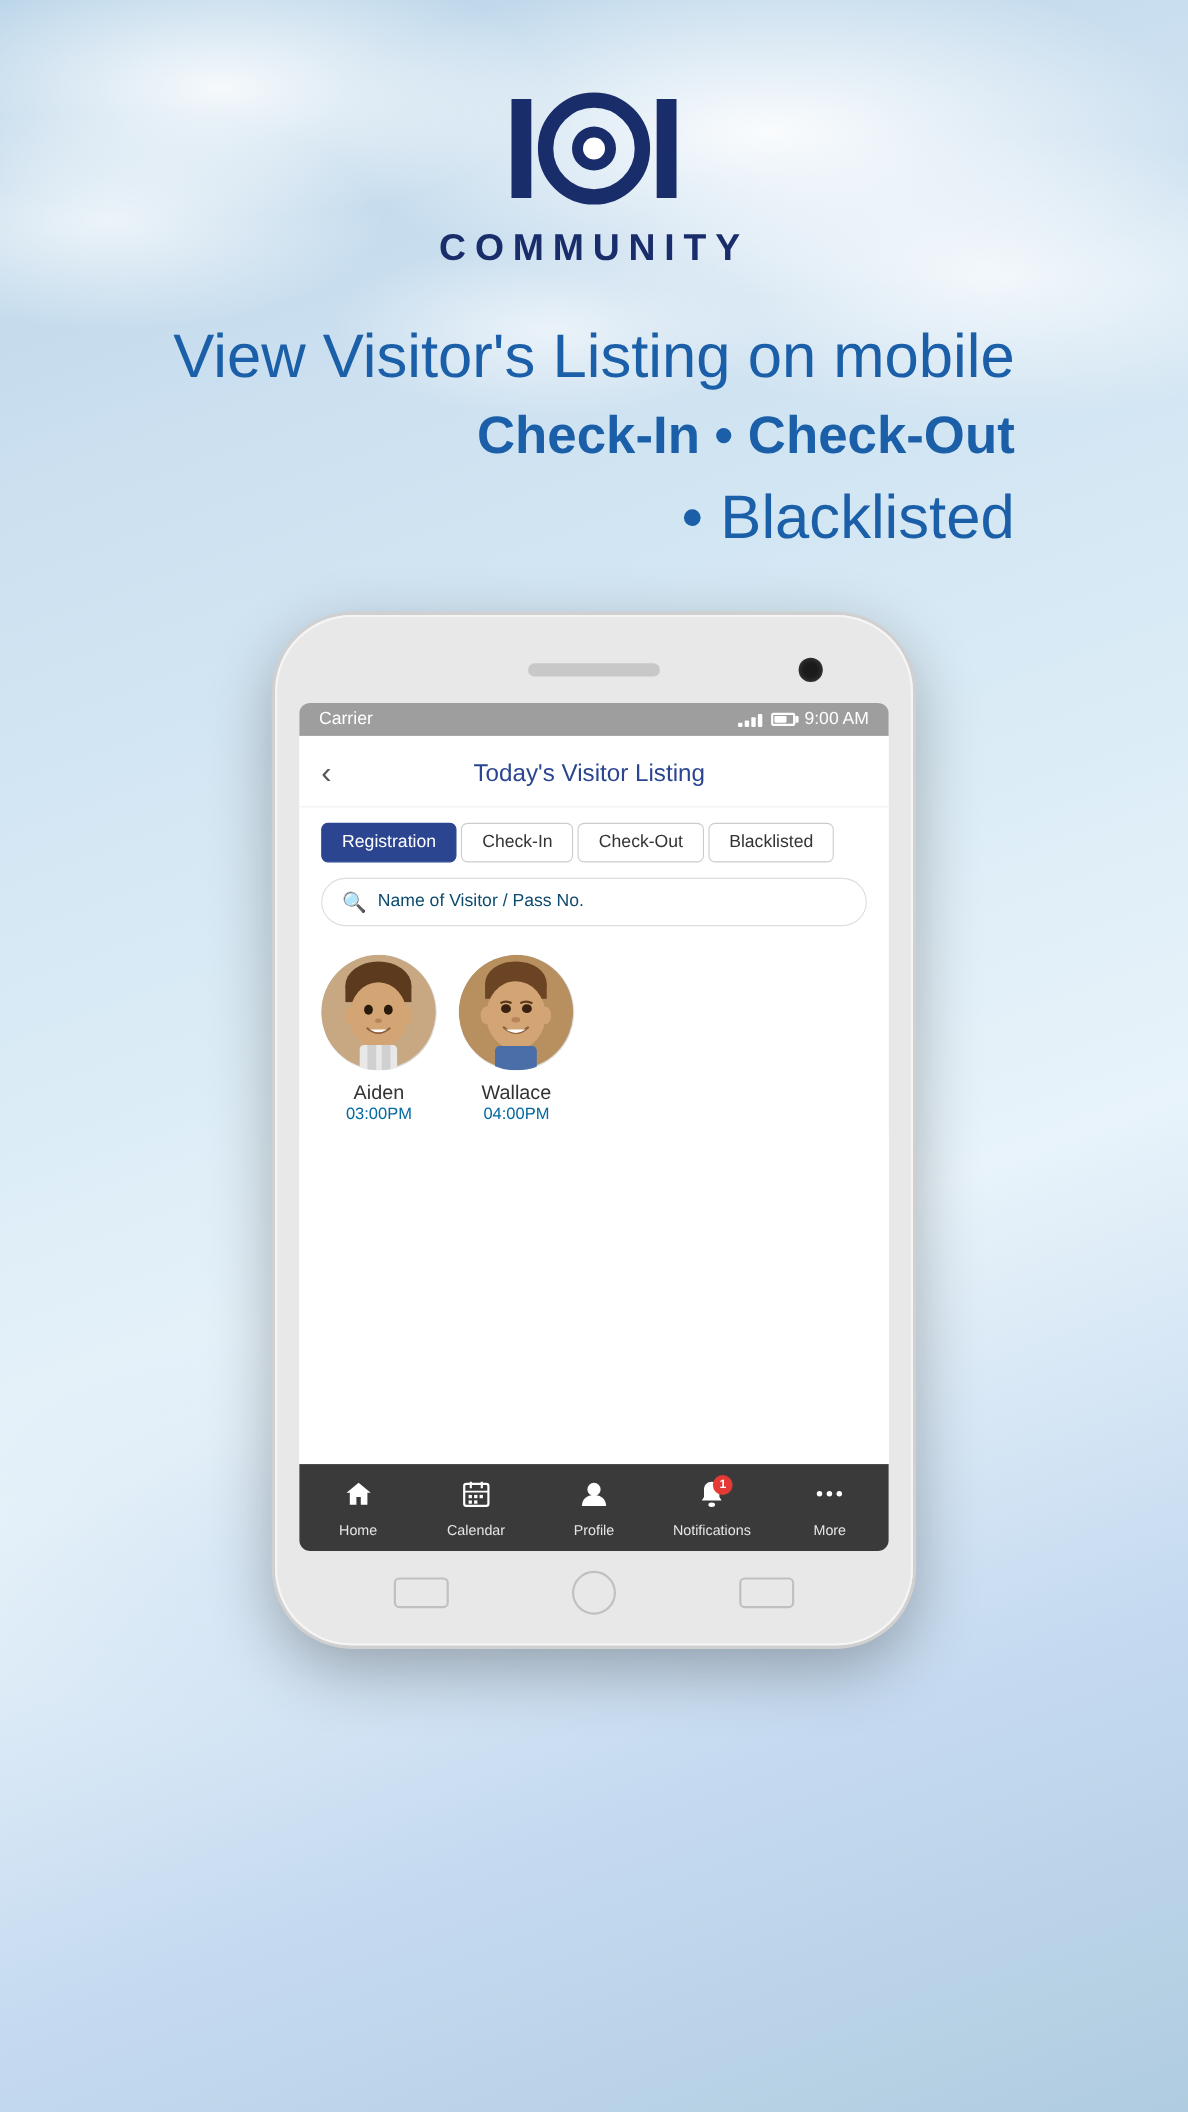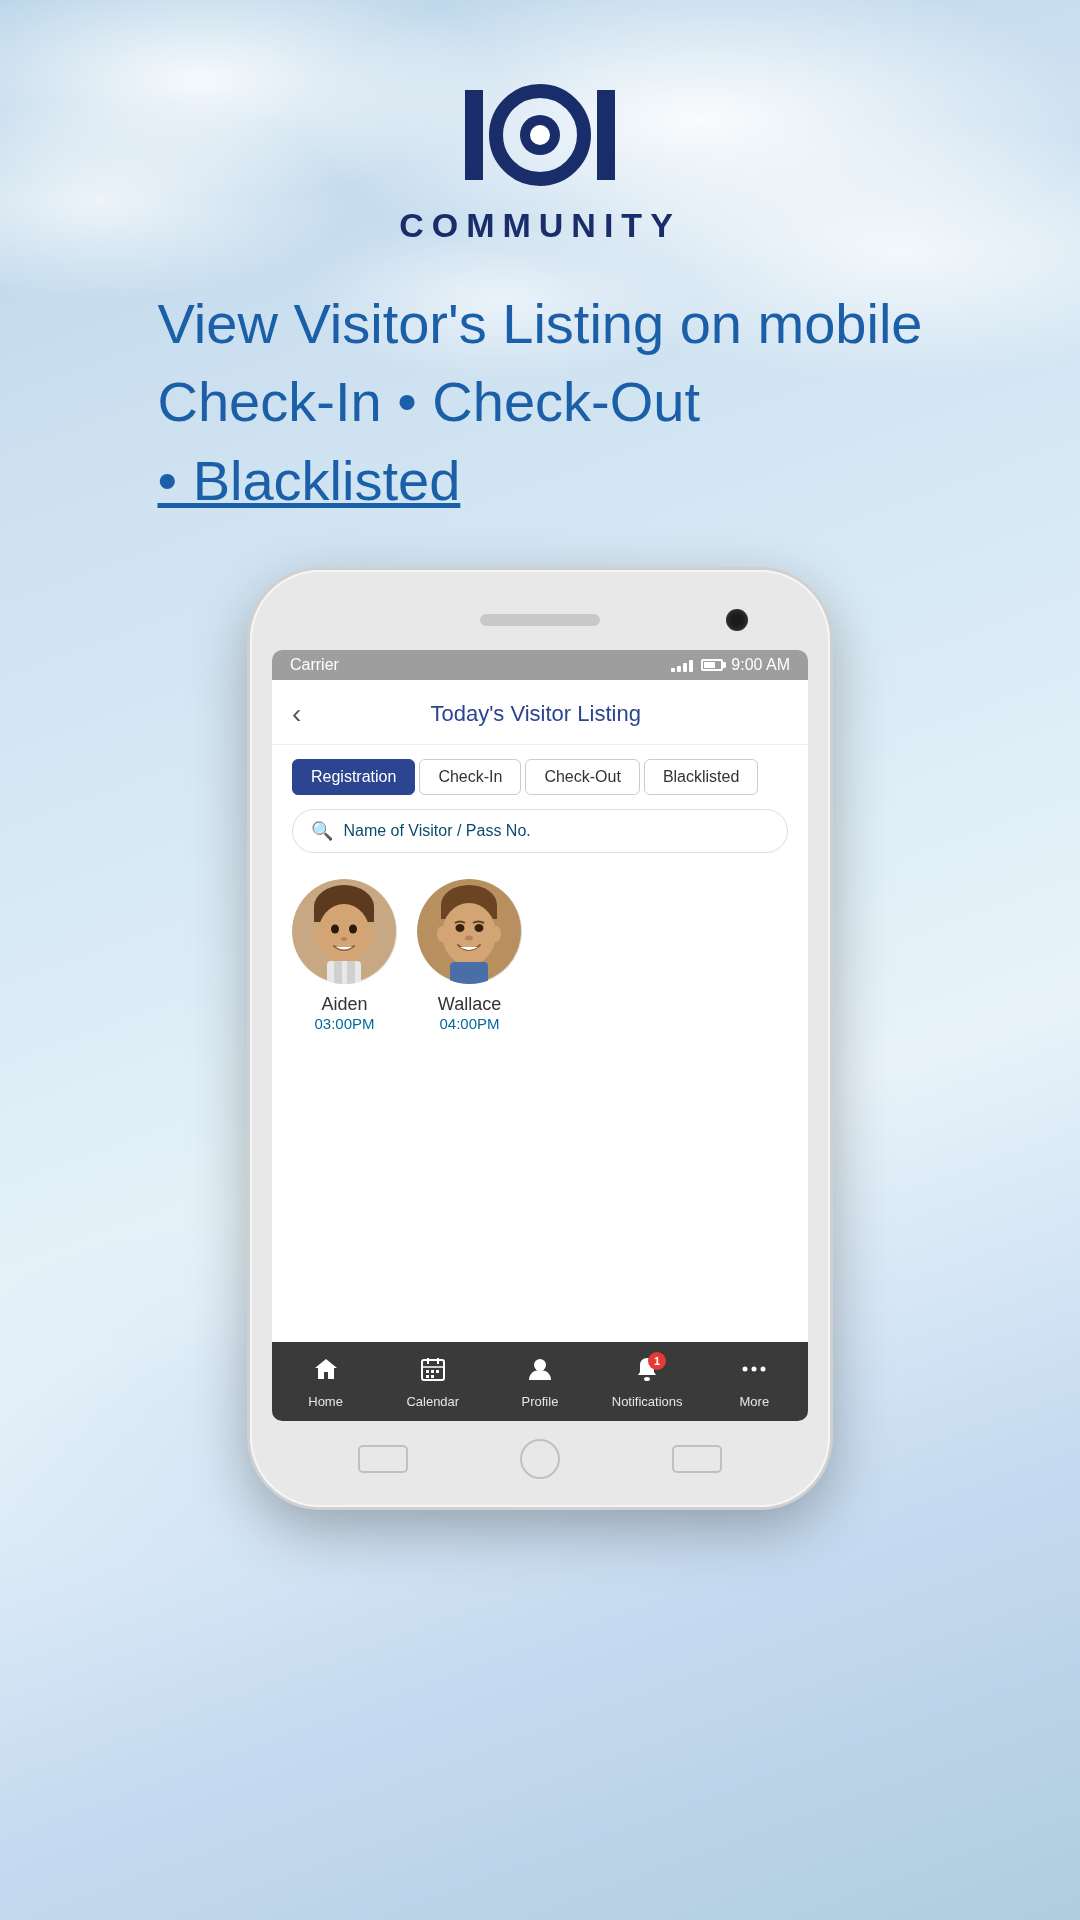--- a/index.html
+++ b/index.html
@@ -62,40 +62,39 @@
       font-size: 34px;
       font-weight: 700;
       letter-spacing: 8px;
       color: #1a2d6b;
       margin-top: 6px;
     }
 
     
     .tagline {
       margin-top: 40px;
-      text-align: left;
+      text-align: right;
       color: #1a5fa8;
       line-height: 1.4;
       padding: 0 60px;
     }
 
     .tagline-line1 {
       font-size: 56px;
       font-weight: 400;
     }
 
     .tagline-line2 {
-      font-size: 56px;
-      font-weight: 400;
+      font-size: 48px;
+      font-weight: 700;
     }
 
     .tagline-line3 {
       font-size: 56px;
       font-weight: 400;
-      text-decoration: underline;
     }
 
     
     .phone-container {
       margin-top: 50px;
       width: 580px;
       position: relative;
     }
 
     .phone-outer {

